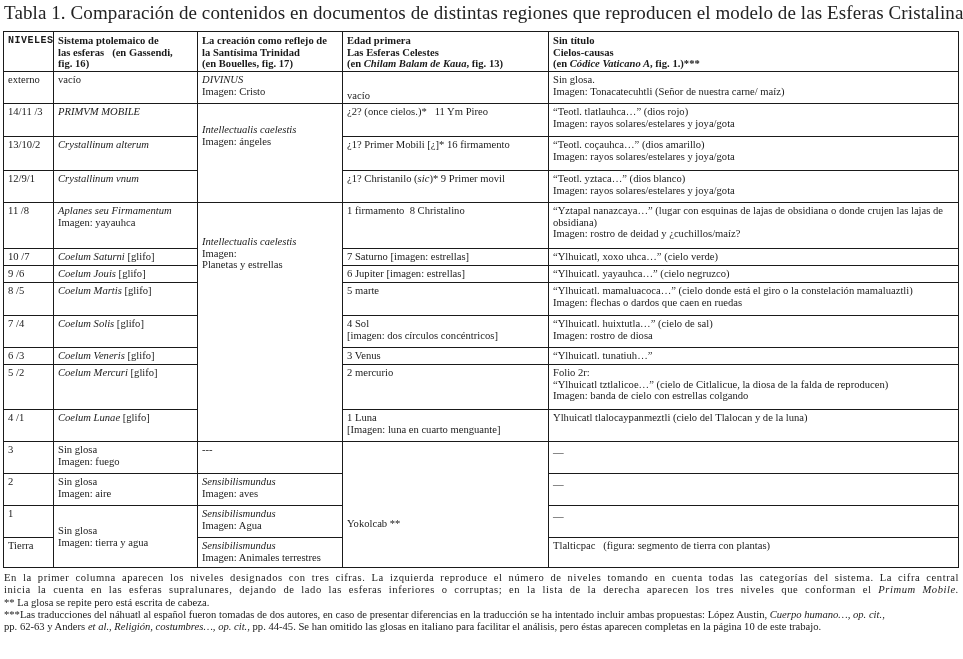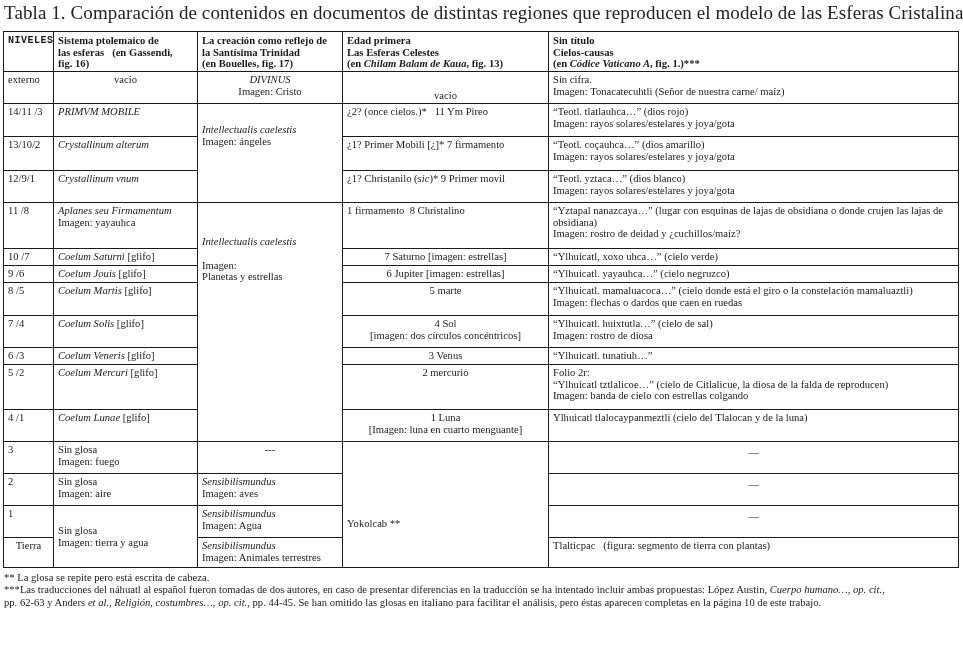--- a/index.html
+++ b/index.html
@@ -19,21 +19,21 @@
     font-size: 10.6px; line-height: 11.6px;
   }
   table.main td, table.main th {
     border: 1.2px solid #1a1a1a;
     vertical-align: top;
     padding: 2px 4px 1px 4px;
     overflow: hidden;
   }
   table.main th { font-weight: bold; text-align: left; padding-top: 3px; }
   th.niv { font-size: 10px; font-weight: normal; letter-spacing: 0.5px; padding-top: 5px; font-family: Liberation Mono, monospace; }
-  .c { text-align: center; }
+  .c { text-align: left; }
   .i { font-style: italic; }
   .mid { vertical-align: middle !important; }
   .bot { vertical-align: bottom !important; }
   .line { display: block; }
   .footer {
     position: absolute; left: 4px; top: 572px; width: 955px;
     font-size: 10.6px; line-height: 12.3px;
   }
   .footer p { margin: 0; }
   .footer .j { text-align: justify; text-align-last: justify; letter-spacing: 0.55px; word-spacing: 1.5px; }
@@ -78,21 +78,21 @@
 
   <tr style="height:32px">
     <td>externo</td>
     <td class="c">vacío</td>
     <td class="c">
       <span class="line i">DIVINUS</span>
       <span class="line">Imagen: Cristo</span>
     </td>
     <td class="c bot">vacío</td>
     <td>
-      <span class="line">Sin cifra.</span>
+      <span class="line">Sin glosa.</span>
       <span class="line">Imagen: Tonacatecuhtli (Señor de nuestra carne/ maíz)</span>
     </td>
   </tr>
 
   <tr style="height:33px">
     <td>14/11 /3</td>
     <td class="i">PRIMVM MOBILE</td>
     <td rowspan="3" style="padding-top:20px">
       <span class="line i">Intellectualis caelestis</span>
       <span class="line" style="">Imagen: ángeles</span>
@@ -100,21 +100,21 @@
     <td style="white-space:pre">¿2? (once cielos.)*   11 Ym Pireo</td>
     <td>
       <span class="line">“Teotl. tlatlauhca…” (dios rojo)</span>
       <span class="line">Imagen: rayos solares/estelares y joya/gota</span>
     </td>
   </tr>
 
   <tr style="height:34px">
     <td>13/10/2</td>
     <td class="i">Crystallinum alterum</td>
-    <td>¿1? Primer Mobili [¿]* 7 firmamento</td>
+    <td>¿1? Primer Mobili [¿]* 16 firmamento</td>
     <td>
       <span class="line">“Teotl. coçauhca…” (dios amarillo)</span>
       <span class="line">Imagen: rayos solares/estelares y joya/gota</span>
     </td>
   </tr>
 
   <tr style="height:32px">
     <td>12/9/1</td>
     <td class="i">Crystallinum vnum</td>
     <td><span>¿1? Christanilo (</span><span class="i">sic</span><span>)* 9 Primer movil</span></td>
@@ -125,21 +125,21 @@
   </tr>
 
   <tr style="height:46px">
     <td>11 /8</td>
     <td>
       <span class="line i">Aplanes seu Firmamentum</span>
       <span class="line">Imagen: yayauhca</span>
     </td>
     <td rowspan="8" style="padding-top:33px">
       <span class="line i">Intellectualis caelestis</span>
-      <span class="line" style="margin-top:12px">Imagen:</span>
+      <span class="line" style="">Imagen:</span>
       <span class="line">Planetas y estrellas</span>
     </td>
     <td style="white-space:pre">1 firmamento  8 Christalino</td>
     <td>
       <span class="line">“Yztapal nanazcaya…” (lugar con esquinas de lajas de obsidiana o donde crujen las lajas de obsidiana)</span>
       <span class="line">Imagen: rostro de deidad y ¿cuchillos/maíz?</span>
     </td>
   </tr>
 
   <tr style="height:17px">
@@ -249,16 +249,18 @@
     <td>
       <span class="line i">Sensibilismundus</span>
       <span class="line">Imagen: Animales terrestres</span>
     </td>
     <td style="white-space:pre">Tlalticpac   (figura: segmento de tierra con plantas)</td>
   </tr>
 </tbody>
   </table>
 
 <div class="footer">
+  <p class="j">En la primer columna aparecen los niveles designados con tres cifras. La izquierda reproduce el número de niveles tomando en cuenta todas las categorías del sistema. La cifra central</p>
+  <p class="j"><span>inicia la cuenta en las esferas supralunares, dejando de lado las esferas inferiores o corruptas; en la lista de la derecha aparecen los tres niveles que conforman el </span><span class="i">Primum Mobile.</span></p>
   <p>** La glosa se repite pero está escrita de cabeza.</p>
   <p><span>***Las traducciones del náhuatl al español fueron tomadas de dos autores, en caso de presentar diferencias en la traducción se ha intentado incluir ambas propuestas: López Austin, </span><span class="i">Cuerpo humano…, op. cit.</span><span>,</span></p>
   <p><span>pp. 62-63 y Anders </span><span class="i">et al.</span><span>, </span><span class="i">Religión, costumbres…, op. cit.</span><span>, pp. 44-45. Se han omitido las glosas en italiano para facilitar el análisis, pero éstas aparecen completas en la página 10 de este trabajo.</span></p>
 </div>
 
 </body></html>

